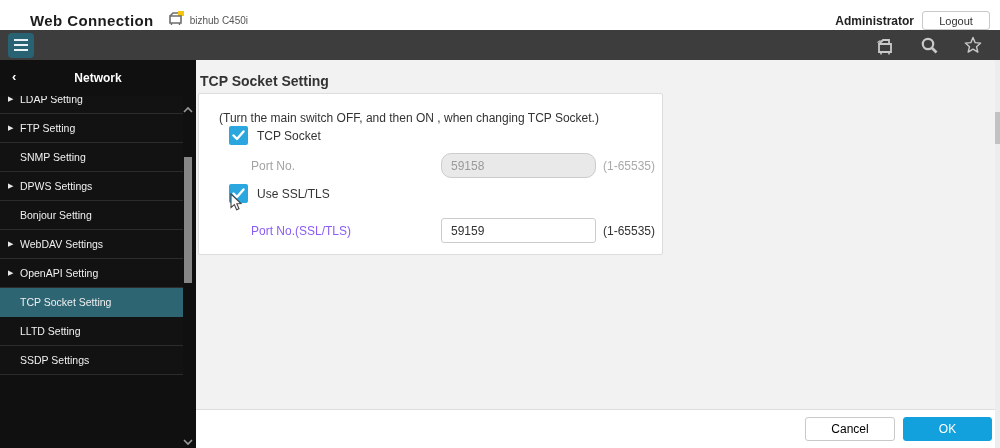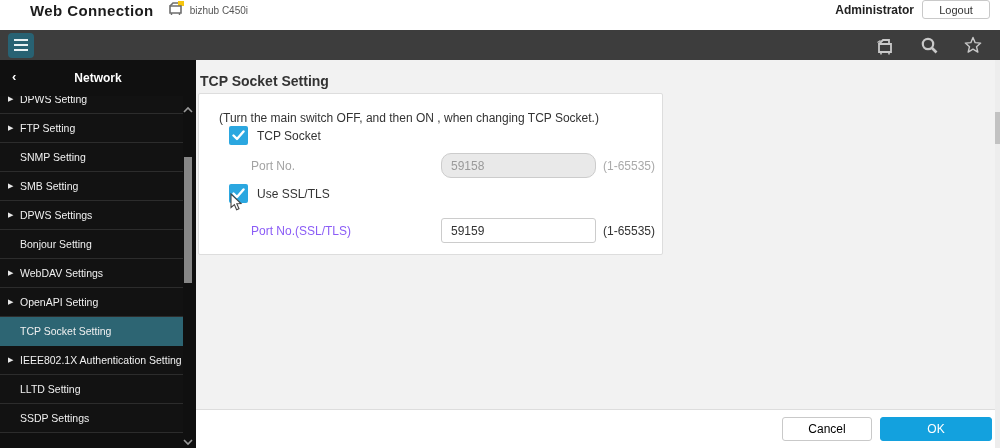--- a/index.html
+++ b/index.html
@@ -3,21 +3,21 @@
 <meta charset="utf-8">
 <style>
   * { margin:0; padding:0; box-sizing:border-box; }
   html,body { width:1000px; height:448px; overflow:hidden; }
   body { font-family:"Liberation Sans","DejaVu Sans",sans-serif; background:#fff; position:relative; }
 
   .app { position:absolute; inset:0; width:1000px; height:448px; }
 
   
   .topbar { position:absolute; left:0; top:0; width:1000px; height:30px; background:#fff;
-            display:flex; align-items:flex-start; justify-content:space-between; padding:0 10px 0 30px; }
+            display:flex; align-items:flex-end; justify-content:space-between; padding:0 10px 0 30px; }
   .logo-area { display:flex; align-items:center; gap:14px; }
   .logo { font-size:15px; font-weight:bold; color:#1c1c1c; letter-spacing:.4px; }
   .device-chip { display:flex; align-items:center; gap:5px; }
   .device-chip .model { font-size:10px; color:#555; }
   .user-area { display:flex; align-items:center; gap:8px; }
   .user-name { font-size:12px; color:#222; font-weight:bold; }
   .logout-btn { width:68px; height:19px; background:#fff; border:1px solid #c9c9c9; border-radius:3px;
                 font-size:11px; color:#333; cursor:pointer; font-family:inherit; }
 
   
@@ -68,21 +68,21 @@
   .f-input.disabled { background:#e9e9e9; color:#9a9a9a;border-radius:10px; }
   .f-range { font-size:12px; color:#333; margin-left:7px; }
   .f-range.dim { color:#aaa; }
   .cursor-ptr { position:absolute; left:1px; top:9px; pointer-events:none; }
 
   
   .actions { position:absolute; left:0; bottom:0; width:804px; height:39px; background:#fff; border-top:1px solid #ddd;
              display:flex; align-items:flex-start; justify-content:flex-end; gap:8px; padding:7px 8px 0 0; }
   .btn { height:24px; border-radius:3px; font-size:12px; cursor:pointer; font-family:inherit; }
   .btn-cancel { width:90px; background:#fff; border:1px solid #c9c9c9; color:#000000; }
-  .btn-ok { width:112px; background:#13a1de; border:1px solid #13a1de; color:#fff; }
+  .btn-ok { width:89px; background:#13a1de; border:1px solid #13a1de; color:#fff; }
 
   
   .page-scroll { position:absolute; right:0; top:60px; width:5px; height:388px; background:#ededed; }
   .page-scroll .thumb { position:absolute; top:52px; left:0; width:5px; height:32px; background:#c2c2c2; }
 </style>
 </head>
 <body>
 
 <div class="app">
 
@@ -139,57 +139,49 @@
   </div>
 
   <aside class="sidebar">
     <div class="sb-header">
       <span class="sb-back">‹</span>
       <span class="sb-title">Network</span>
     </div>
     <nav class="sb-menu">
         <div class="sb-item partial">
           <span class="sb-arrow">▶</span>
-          <span>DPWS Setting</span>
+          <span>LDAP Setting</span>
         </div>
         <div class="sb-item">
           <span class="sb-arrow">▶</span>
           <span>FTP Setting</span>
         </div>
         <div class="sb-item">
           <span class="sb-arrow"></span>
           <span>SNMP Setting</span>
         </div>
         <div class="sb-item">
           <span class="sb-arrow">▶</span>
-          <span>SMB Setting</span>
-        </div>
-        <div class="sb-item">
-          <span class="sb-arrow">▶</span>
           <span>DPWS Settings</span>
         </div>
         <div class="sb-item">
           <span class="sb-arrow"></span>
           <span>Bonjour Setting</span>
         </div>
         <div class="sb-item">
           <span class="sb-arrow">▶</span>
           <span>WebDAV Settings</span>
         </div>
         <div class="sb-item">
           <span class="sb-arrow">▶</span>
           <span>OpenAPI Setting</span>
         </div>
         <div class="sb-item selected">
           <span class="sb-arrow"></span>
           <span>TCP Socket Setting</span>
-        </div>
-        <div class="sb-item">
-          <span class="sb-arrow">▶</span>
-          <span>IEEE802.1X Authentication Setting</span>
         </div>
         <div class="sb-item">
           <span class="sb-arrow"></span>
           <span>LLTD Setting</span>
         </div>
         <div class="sb-item">
           <span class="sb-arrow"></span>
           <span>SSDP Settings</span>
         </div>
       </nav>

